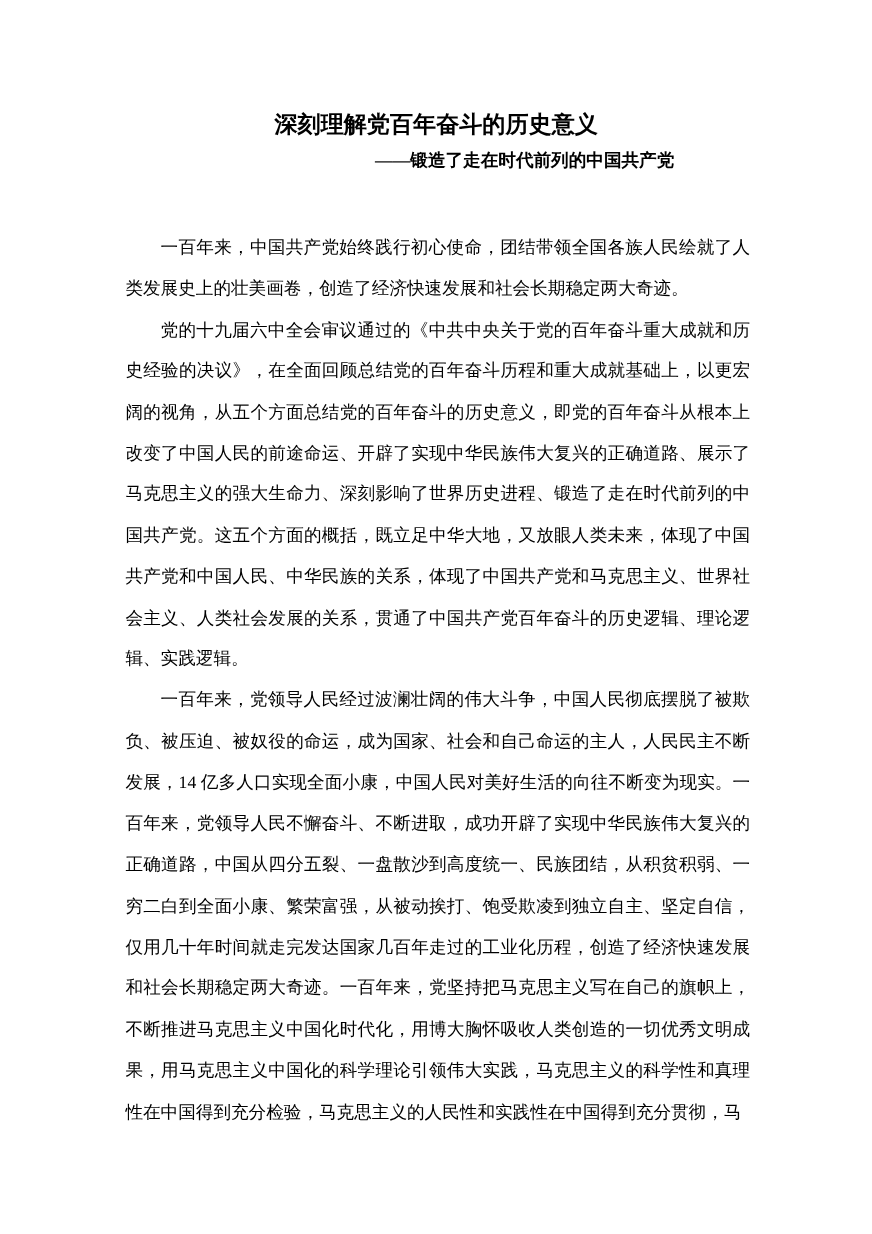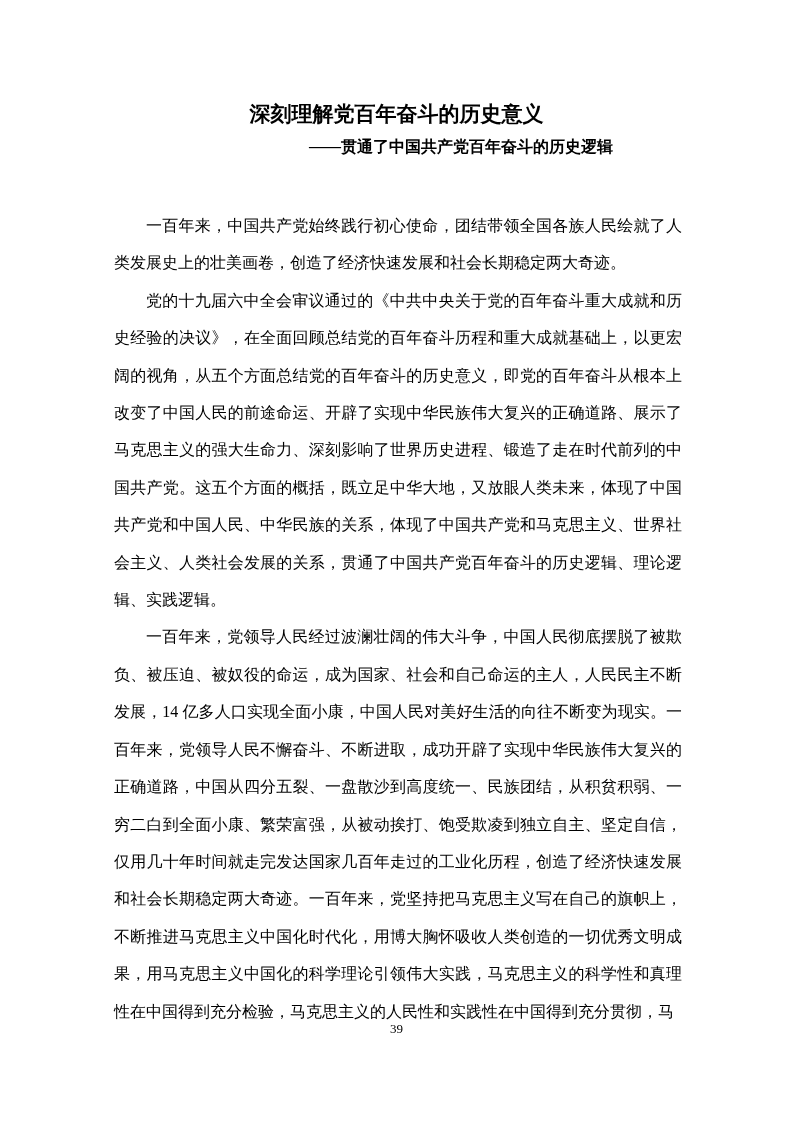--- a/index.html
+++ b/index.html
@@ -71,23 +71,22 @@
     color: #000000;
   }
 </style>
 </head>
 <body>
 
 <div class="page">
 
   <h1 class="doc-title">深刻理解党百年奋斗的历史意义</h1>
 
-  <div class="doc-subtitle">——贯通了中国共产党百年奋斗的历史逻辑</div>
+  <div class="doc-subtitle">——锻造了走在时代前列的中国共产党</div>
 
   <div class="doc-body">
     <p>一百年来，中国共产党始终践行初心使命，团结带领全国各族人民绘就了人类发展史上的壮美画卷，创造了经济快速发展和社会长期稳定两大奇迹。</p>
     <p>党的十九届六中全会审议通过的《中共中央关于党的百年奋斗重大成就和历史经验的决议》，在全面回顾总结党的百年奋斗历程和重大成就基础上，以更宏阔的视角，从五个方面总结党的百年奋斗的历史意义，即党的百年奋斗从根本上改变了中国人民的前途命运、开辟了实现中华民族伟大复兴的正确道路、展示了马克思主义的强大生命力、深刻影响了世界历史进程、锻造了走在时代前列的中国共产党。这五个方面的概括，既立足中华大地，又放眼人类未来，体现了中国共产党和中国人民、中华民族的关系，体现了中国共产党和马克思主义、世界社会主义、人类社会发展的关系，贯通了中国共产党百年奋斗的历史逻辑、理论逻辑、实践逻辑。</p>
     <p>一百年来，党领导人民经过波澜壮阔的伟大斗争，中国人民彻底摆脱了被欺负、被压迫、被奴役的命运，成为国家、社会和自己命运的主人，人民民主不断发展，14 亿多人口实现全面小康，中国人民对美好生活的向往不断变为现实。一百年来，党领导人民不懈奋斗、不断进取，成功开辟了实现中华民族伟大复兴的正确道路，中国从四分五裂、一盘散沙到高度统一、民族团结，从积贫积弱、一穷二白到全面小康、繁荣富强，从被动挨打、饱受欺凌到独立自主、坚定自信，仅用几十年时间就走完发达国家几百年走过的工业化历程，创造了经济快速发展和社会长期稳定两大奇迹。一百年来，党坚持把马克思主义写在自己的旗帜上，不断推进马克思主义中国化时代化，用博大胸怀吸收人类创造的一切优秀文明成果，用马克思主义中国化的科学理论引领伟大实践，马克思主义的科学性和真理性在中国得到充分检验，马克思主义的人民性和实践性在中国得到充分贯彻，马</p>
   </div>
 
-  <div class="page-number">39</div>
 
 </div>
 
 </body></html>

